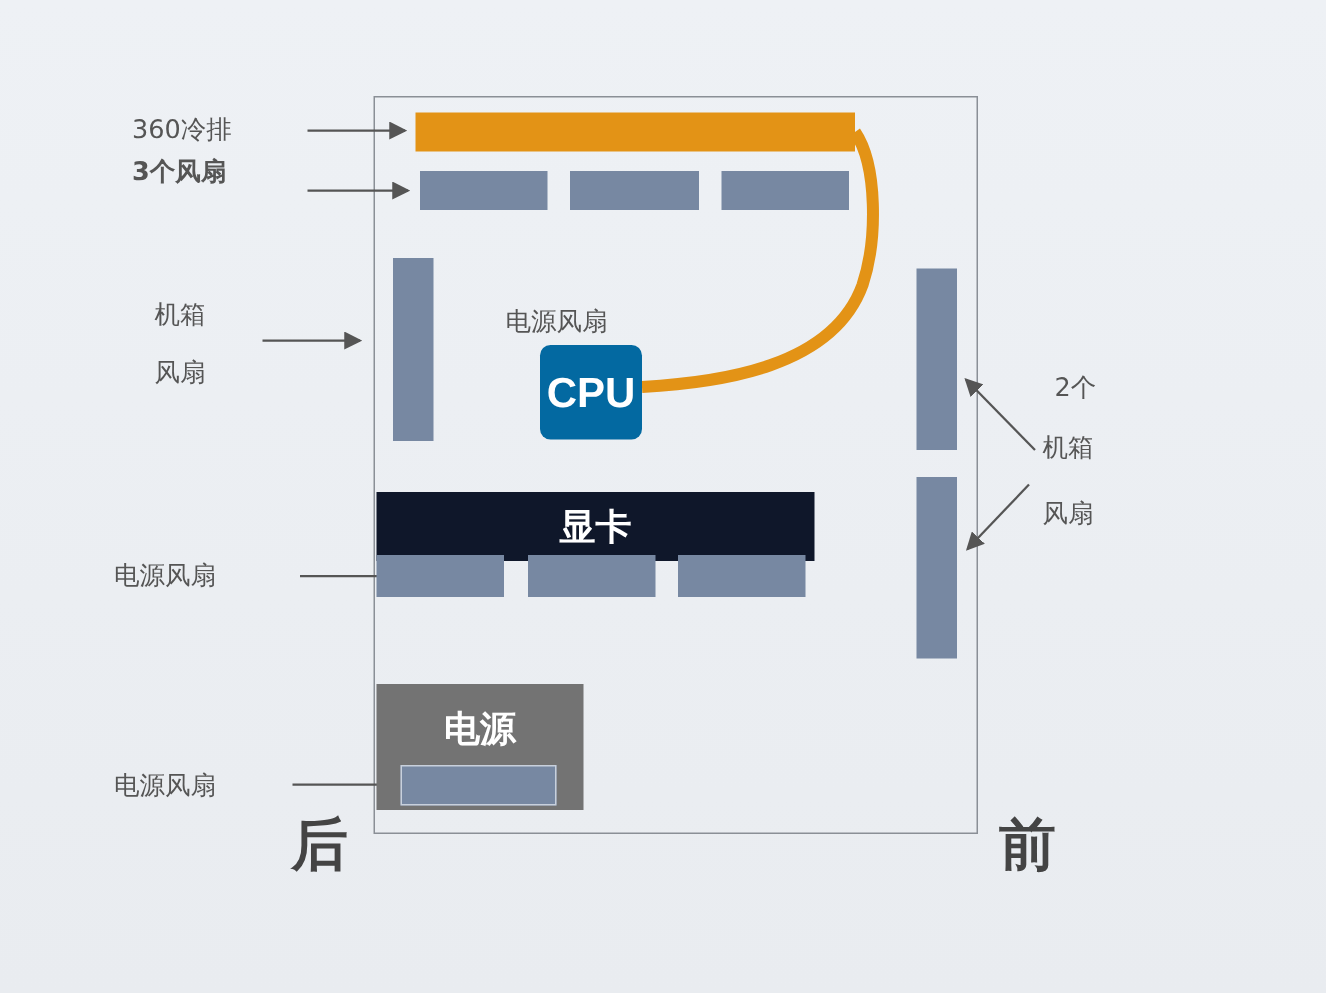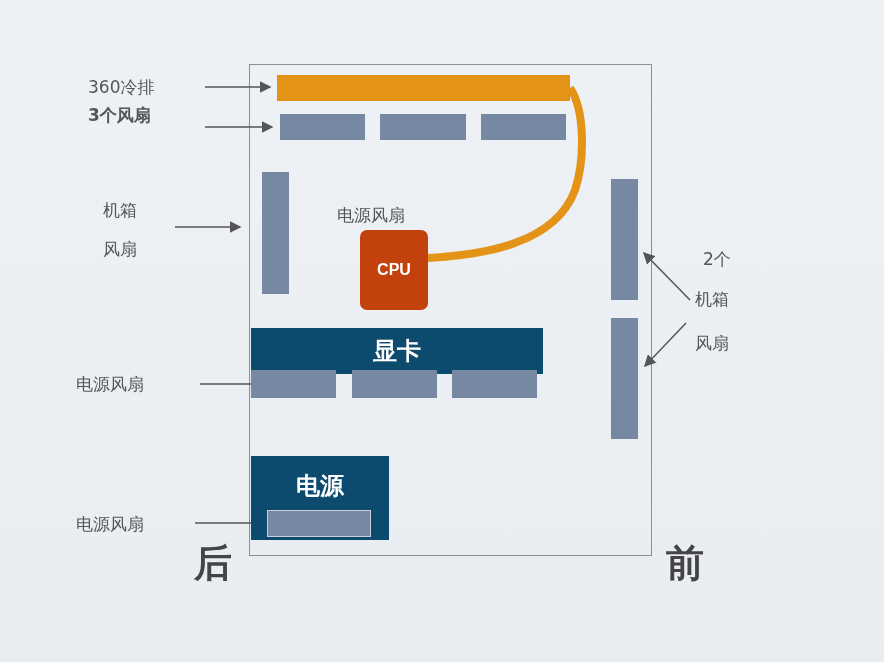--- a/index.html
+++ b/index.html
@@ -3,24 +3,24 @@
 <meta charset="utf-8">
 <style>
   html,body{margin:0;padding:0;}
   body{width:884px;height:662px;position:relative;overflow:hidden;
     background:linear-gradient(180deg,#eef1f5 0%,#e9ecf0 100%);
     font-family:"DejaVu Sans","Liberation Sans",sans-serif;color:#555;}
   .abs{position:absolute;}
   .case{left:249px;top:64px;width:403px;height:492px;border:1.5px solid #8a8f96;box-sizing:border-box;}
   .radiator{left:277px;top:75px;width:293px;height:26px;background:#e39316;}
   .fan{background:#7788a2;}
-  .gpu{left:251px;top:328px;width:292px;height:46px;background:#0c4a6e;}
-  .psu{left:251px;top:456px;width:138px;height:84px;background:#0c4a6e;}
-  .cpu{left:360px;top:230px;width:68px;height:80px;background:#c2410c;border-radius:7px;
-       color:#fff;font-weight:bold;font-size:16px;display:flex;align-items:center;justify-content:center;font-family:"Liberation Sans",sans-serif;}
+  .gpu{left:251px;top:328px;width:292px;height:46px;background:#0f172a;}
+  .psu{left:251px;top:456px;width:138px;height:84px;background:#737373;}
+  .cpu{left:360px;top:230px;width:68px;height:63px;background:#0369a1;border-radius:7px;
+       color:#fff;font-weight:bold;font-size:28px;display:flex;align-items:center;justify-content:center;font-family:"Liberation Sans",sans-serif;}
   .lbl{font-size:17px;color:#555;line-height:34px;white-space:nowrap;}
   .big{font-size:38px;font-weight:bold;color:#444;}
   .white{color:#fff;font-weight:bold;font-size:24px;}
   svg{position:absolute;left:0;top:0;}
 </style>
 </head>
 <body>
 
 <div class="abs case"></div>
 

